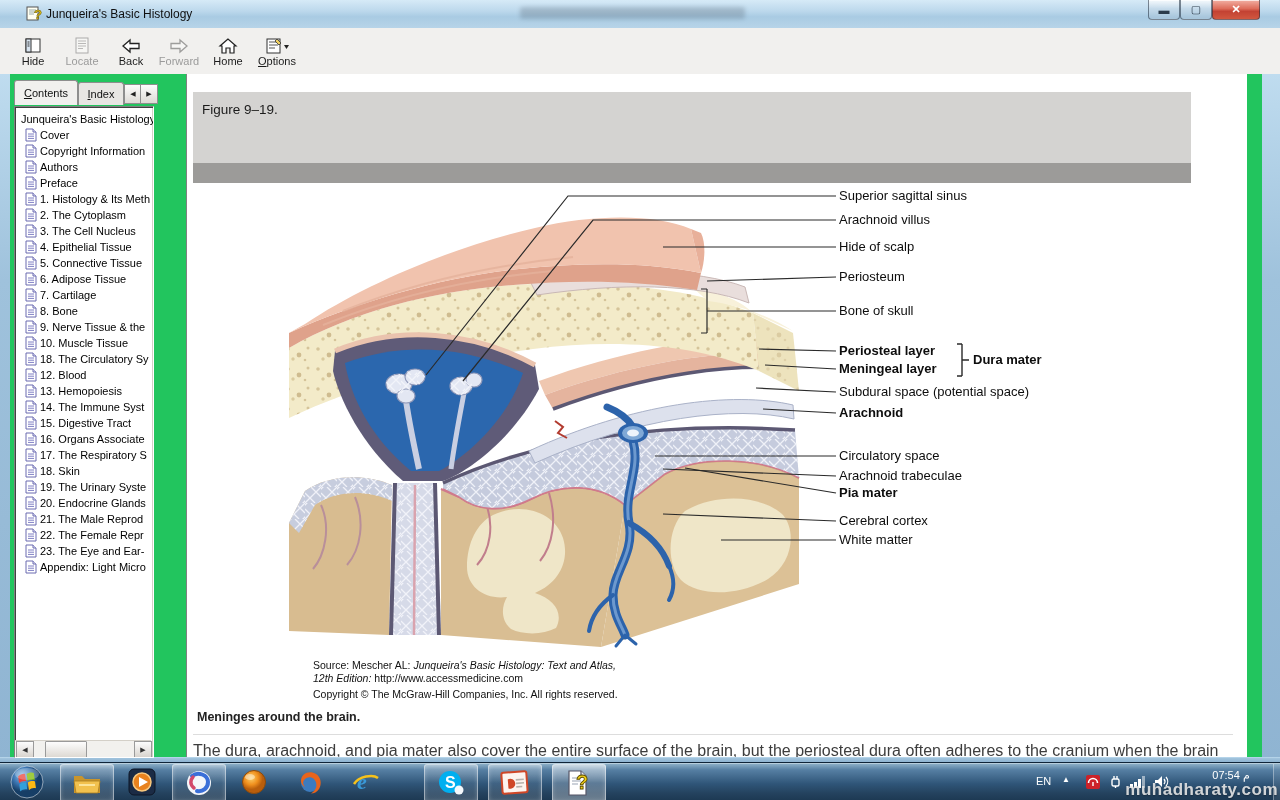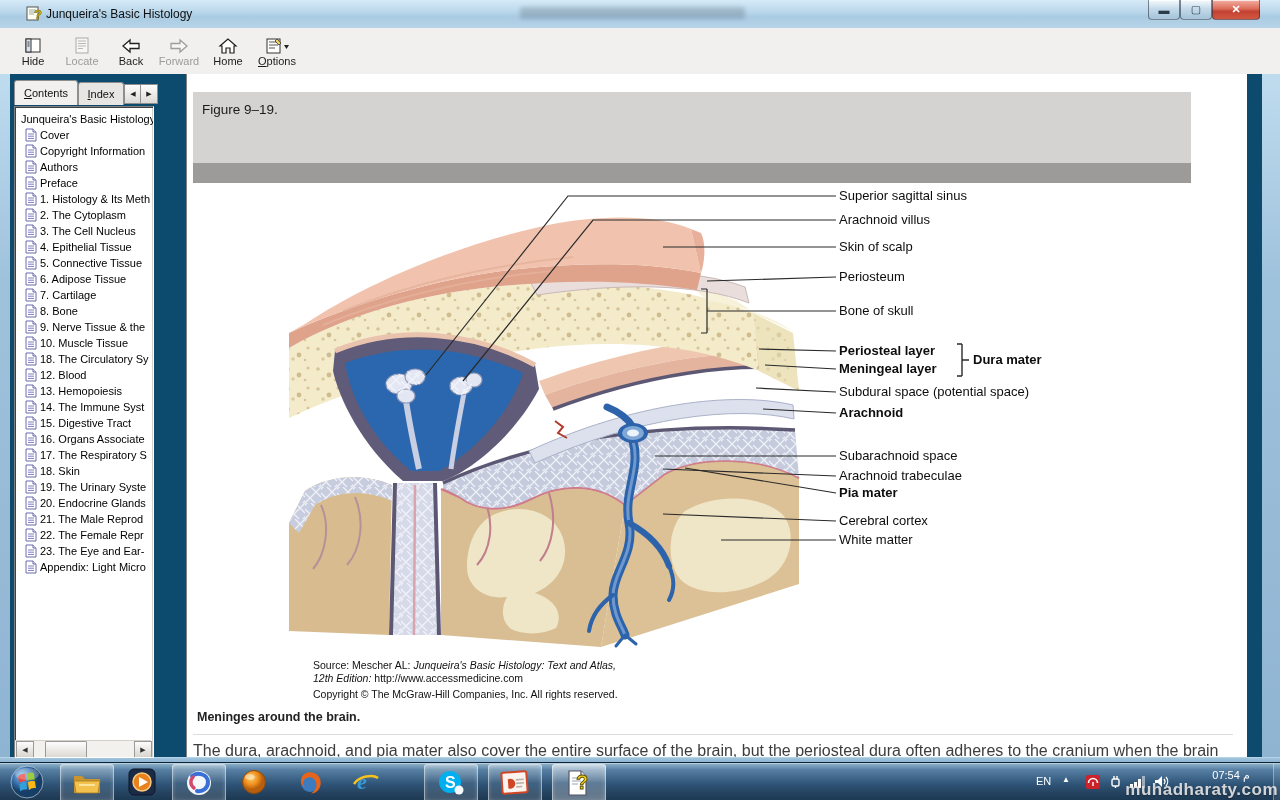--- a/index.html
+++ b/index.html
@@ -29,21 +29,21 @@
   .toolbar{left:0;top:28px;width:1280px;height:46px;background:#F1F0EE;border-bottom:1px solid #B5B5B5;}
   .tb-btn{top:3px;height:40px;display:flex;flex-direction:column;align-items:center;justify-content:center;
     gap:0;border:1px solid transparent;border-radius:2px;}
   .tb-label{font-size:11px;color:#1c1c1c;display:block;}
   .tb-btn.disabled .tb-label{color:#9b9b9b;}
   .tb-btn.disabled svg{opacity:.4;}
   .accel::first-letter{text-decoration:underline;}
 
   
   .frame-strip{background:linear-gradient(180deg,#BFDCEF 0%,#9FC2DC 30%,#8FB4D2 100%);}
-  .app-body{left:10px;top:74px;width:1252px;height:683px;background:#0c4a6e;}
+  .app-body{left:10px;top:74px;width:1252px;height:683px;background:#22c55e;}
 
   
   .tab{height:22px;font-size:11px;color:#111;display:flex;align-items:center;justify-content:center;
     border:1px solid #8E8E8E;border-bottom:none;border-radius:3px 3px 0 0;background:#E8E6E3;}
   .tab.active{background:#F1F0EE;height:24px;z-index:3;}
   .tab-arrow{width:16px;height:18px;border:1px solid #8E8E8E;background:linear-gradient(#FDFDFD,#DDDAD5);
     display:flex;align-items:center;justify-content:center;font-size:7px;color:#222;}
   .treebox{left:4px;top:32px;width:138px;height:650px;background:#fff;
     border:1px solid #808080;border-right-color:#fff;border-bottom-color:#fff;
     box-shadow:inset 1px 1px 0 #404040, inset -1px -1px 0 #D4D0C8;overflow:hidden;}
@@ -511,28 +511,28 @@
             <polyline points="643,338 470,331"></polyline>
             <polyline points="643,357 528,357"></polyline>
           </g>
         <path d="M514,106 L508,106 M514,106 L514,150 M514,150 L508,150" stroke="#2a2a2a" stroke-width="1.2" fill="none"></path>
         <path d="M769,161 L764,161 M769,161 L769,193 M769,193 L764,193 M769,177 L776,177" stroke="#2a2a2a" stroke-width="1.4" fill="none"></path>
       </svg>
 
       <div id="fig-labels" class="abs" style="left:0;top:0;width:998px;height:522px;">
           <div class="fig-label" style="left: 646px; top: 5px;">Superior sagittal sinus</div>
           <div class="fig-label" style="left: 646px; top: 29px;">Arachnoid villus</div>
-          <div class="fig-label" style="left: 646px; top: 56px;">Skin of scalp</div>
+          <div class="fig-label" style="left: 646px; top: 56px;">Hide of scalp</div>
           <div class="fig-label" style="left: 646px; top: 86px;">Periosteum</div>
           <div class="fig-label" style="left: 646px; top: 120px;">Bone of skull</div>
           <div class="fig-label b" style="left: 646px; top: 160px; text-align: center;">Periosteal layer</div>
           <div class="fig-label b" style="left: 646px; top: 178px;">Meningeal layer</div>
           <div class="fig-label" style="left: 646px; top: 201px;">Subdural space (potential space)</div>
           <div class="fig-label b" style="left: 646px; top: 222px;">Arachnoid</div>
-          <div class="fig-label" style="left: 646px; top: 265px;">Subarachnoid space</div>
+          <div class="fig-label" style="left: 646px; top: 265px;">Circulatory space</div>
           <div class="fig-label" style="left: 646px; top: 285px;">Arachnoid trabeculae</div>
           <div class="fig-label b" style="left: 646px; top: 302px;">Pia mater</div>
           <div class="fig-label" style="left: 646px; top: 330px;">Cerebral cortex</div>
           <div class="fig-label" style="left: 646px; top: 349px;">White matter</div>
         </div>
       <div class="abs fig-label b" style="left:780px;top:169px;">Dura mater</div>
 
       <div class="abs source-block">
         <div>
           <span>Source: Mescher AL: </span><i>Junqueira's Basic Histology: Text and Atlas,</i>

